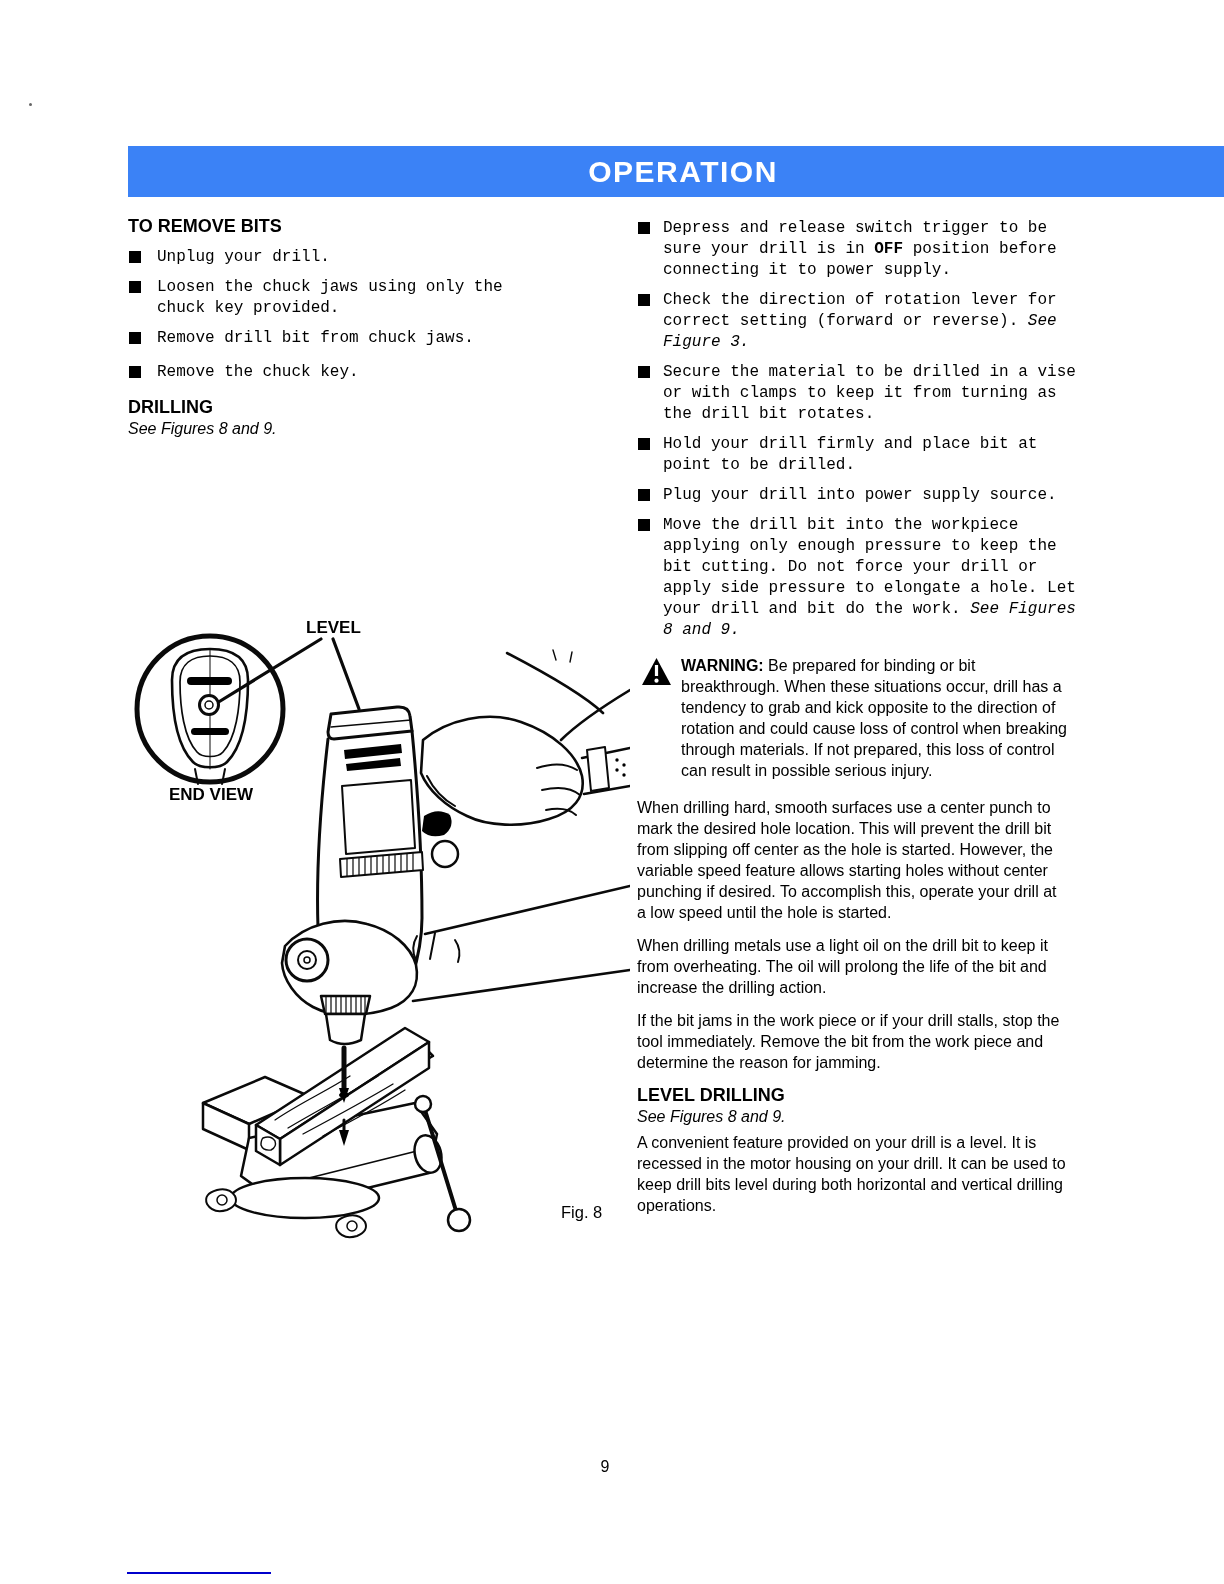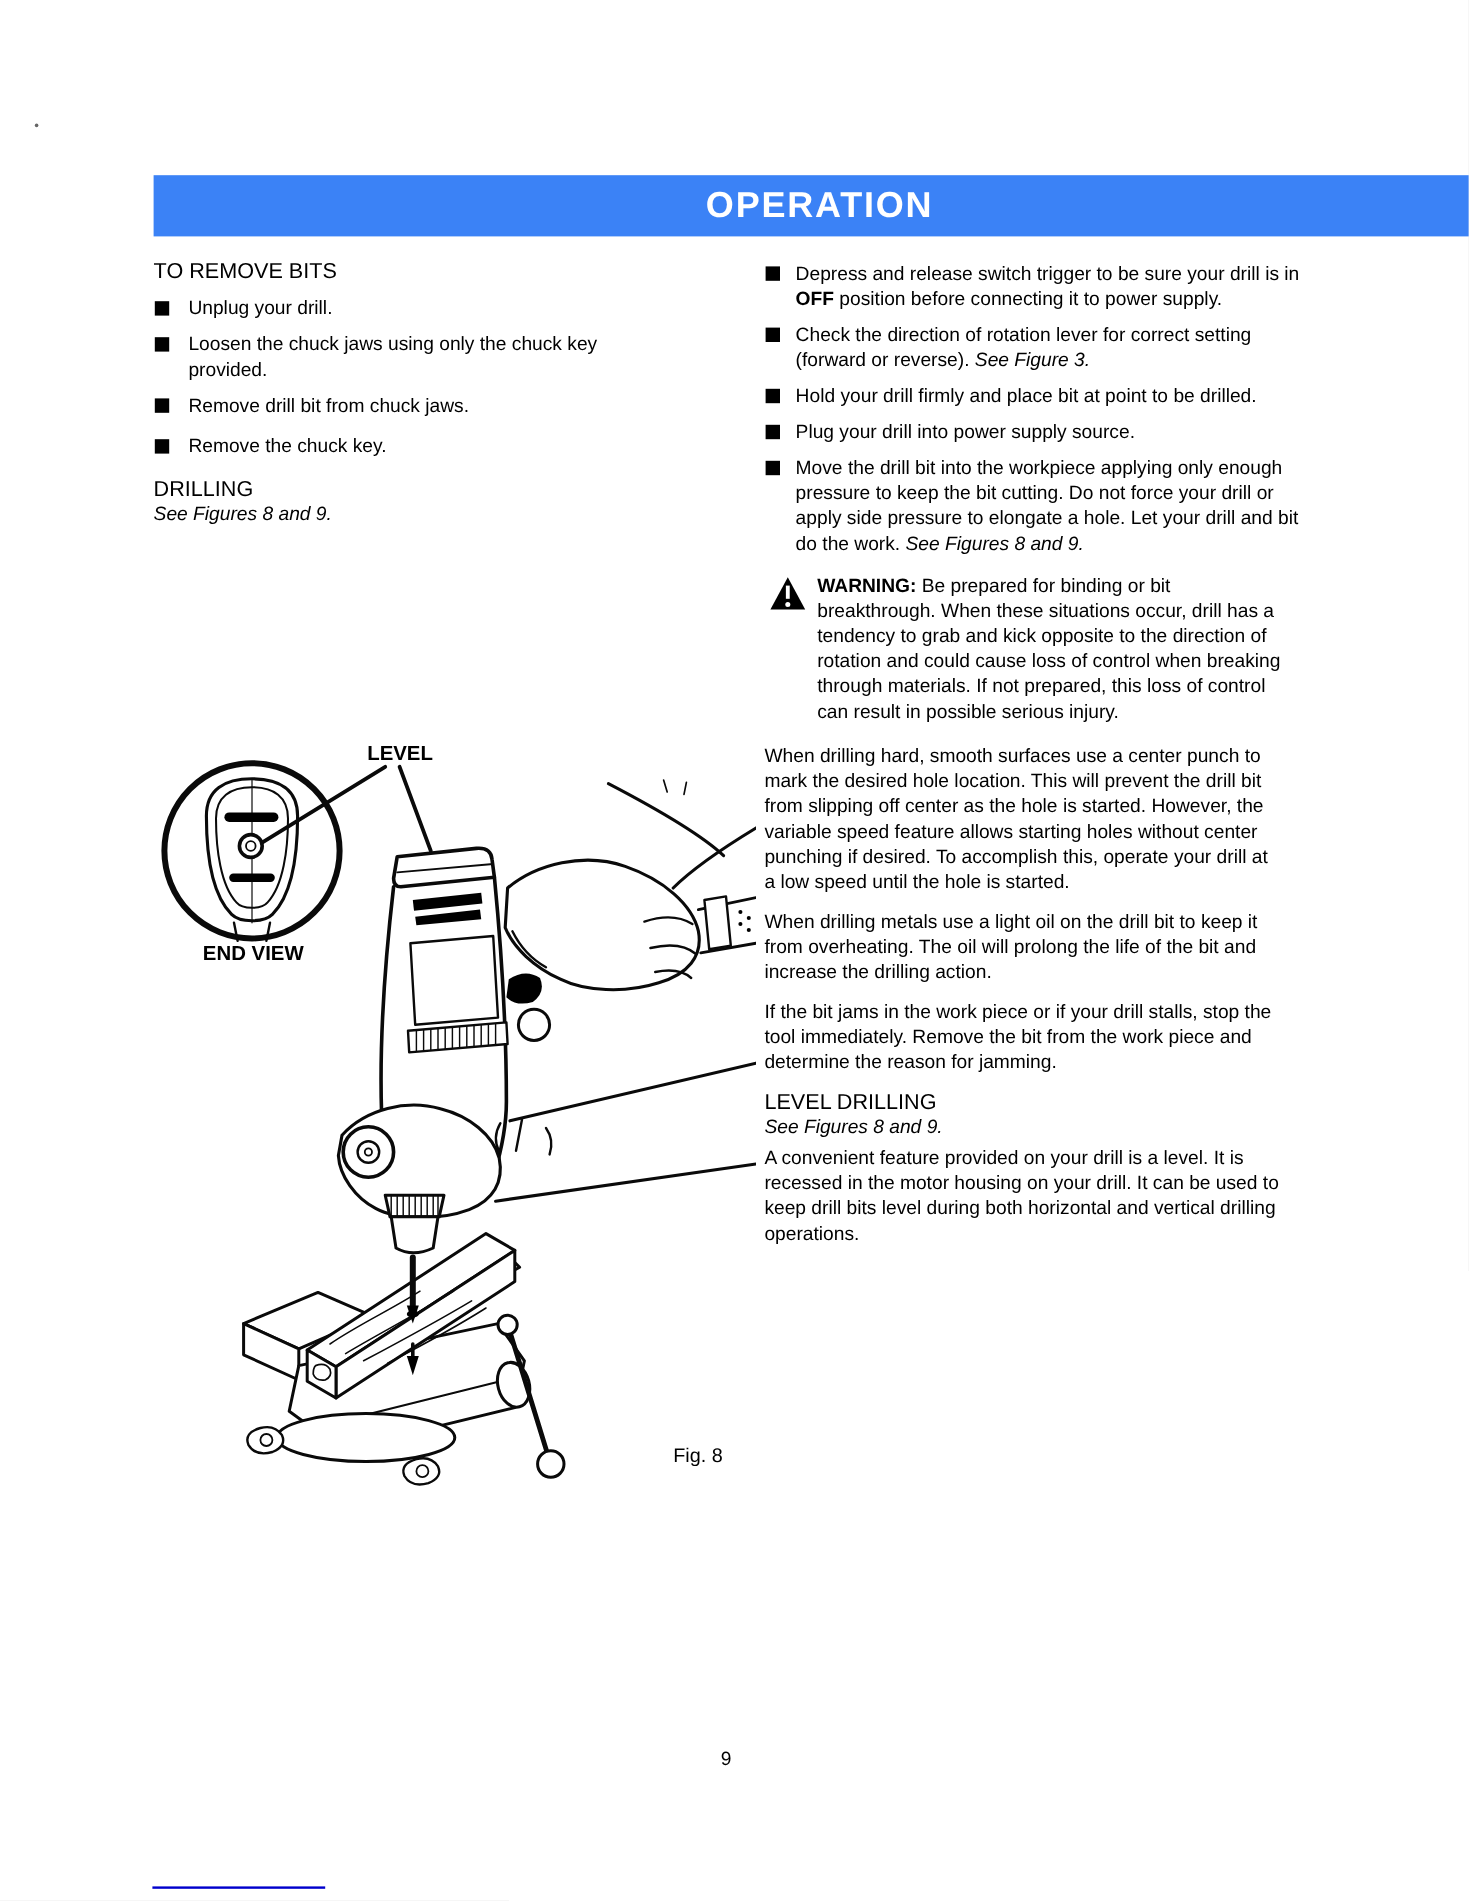--- a/index.html
+++ b/index.html
@@ -5,23 +5,23 @@
   html,body{margin:0;padding:0;background:#e8e8e8;}
   .page{position:relative;width:1224px;height:1584px;background:#ffffff;margin:0 auto;
         font-family:"Liberation Sans","DejaVu Sans",sans-serif;color:#000;overflow:hidden;}
   .abs{position:absolute;}
   .speck{width:3px;height:3px;background:#666;border-radius:50%;}
   .hdr-bar{left:128px;top:146px;width:1110px;height:51px;background:#3b82f6;
            display:flex;align-items:center;justify-content:center;}
   .hdr-bar span{color:#fff;font-size:30px;font-weight:bold;letter-spacing:1.5px;}
   .col-left{left:128px;top:216px;width:445px;}
   .col-right{left:637px;top:218px;width:430px;}
-  .h1{font-size:18px;font-weight:normal;margin:0 0 10px 0;}
+  .h1{font-size:18px;font-weight:bold;margin:0 0 10px 0;}
   .note{font-style:italic;font-size:16px;margin:2px 0 0 0;}
-  .bullet{position:relative;padding-left:29px;font-size:16px;line-height:21px;margin:0 14px 9px 0;}
+  .bullet{position:relative;padding-left:29px;font-size:16px;line-height:21px;margin:0 14px 9px 0;font-family:Liberation Mono, monospace;}
   .col-right .bullet{padding-left:26px;width:420px;}
   .sq{position:absolute;left:1px;top:4px;width:12px;height:12px;background:#000;}
   .warnblk{position:relative;padding-left:40px;margin:21px 0 26px 4px;font-size:16px;line-height:21px;}
   .warnblk .wicon{position:absolute;left:0;top:2px;}
   .warnblk.left{width:340px;}
   .warnblk.right{width:390px;margin:14px 0 16px 4px;}
   .para{font-size:16px;line-height:21px;margin:0 0 12px 0;}
   b{font-weight:bold;} i{font-style:italic;}
   .fig{left:125px;top:598px;width:505px;height:648px;}
   svg text{font-family:"Liberation Sans","DejaVu Sans",sans-serif;}
@@ -163,20 +163,24 @@
     <div class="bullet">
       <span class="sq"></span>
       <span>Depress and release switch trigger to be sure your drill is in </span><b>OFF</b><span> position before connecting it to power supply.</span>
     </div>
     <div class="bullet">
       <span class="sq"></span>
       <span>Check the direction of rotation lever for correct setting (forward or reverse). </span><i>See Figure 3.</i>
     </div>
     <div class="bullet">
       <span class="sq"></span>
+      <span>Secure the material to be drilled in a vise or with clamps to keep it from turning as the drill bit rotates.</span>
+    </div>
+    <div class="bullet">
+      <span class="sq"></span>
       <span>Hold your drill firmly and place bit at point to be drilled.</span>
     </div>
     <div class="bullet">
       <span class="sq"></span>
       <span>Plug your drill into power supply source.</span>
     </div>
     <div class="bullet">
       <span class="sq"></span>
       <span>Move the drill bit into the workpiece applying only enough pressure to keep the bit cutting. Do not force your drill or apply side pressure to elongate a hole. Let your drill and bit do the work. </span><i>See Figures 8 and 9.</i>
     </div>

